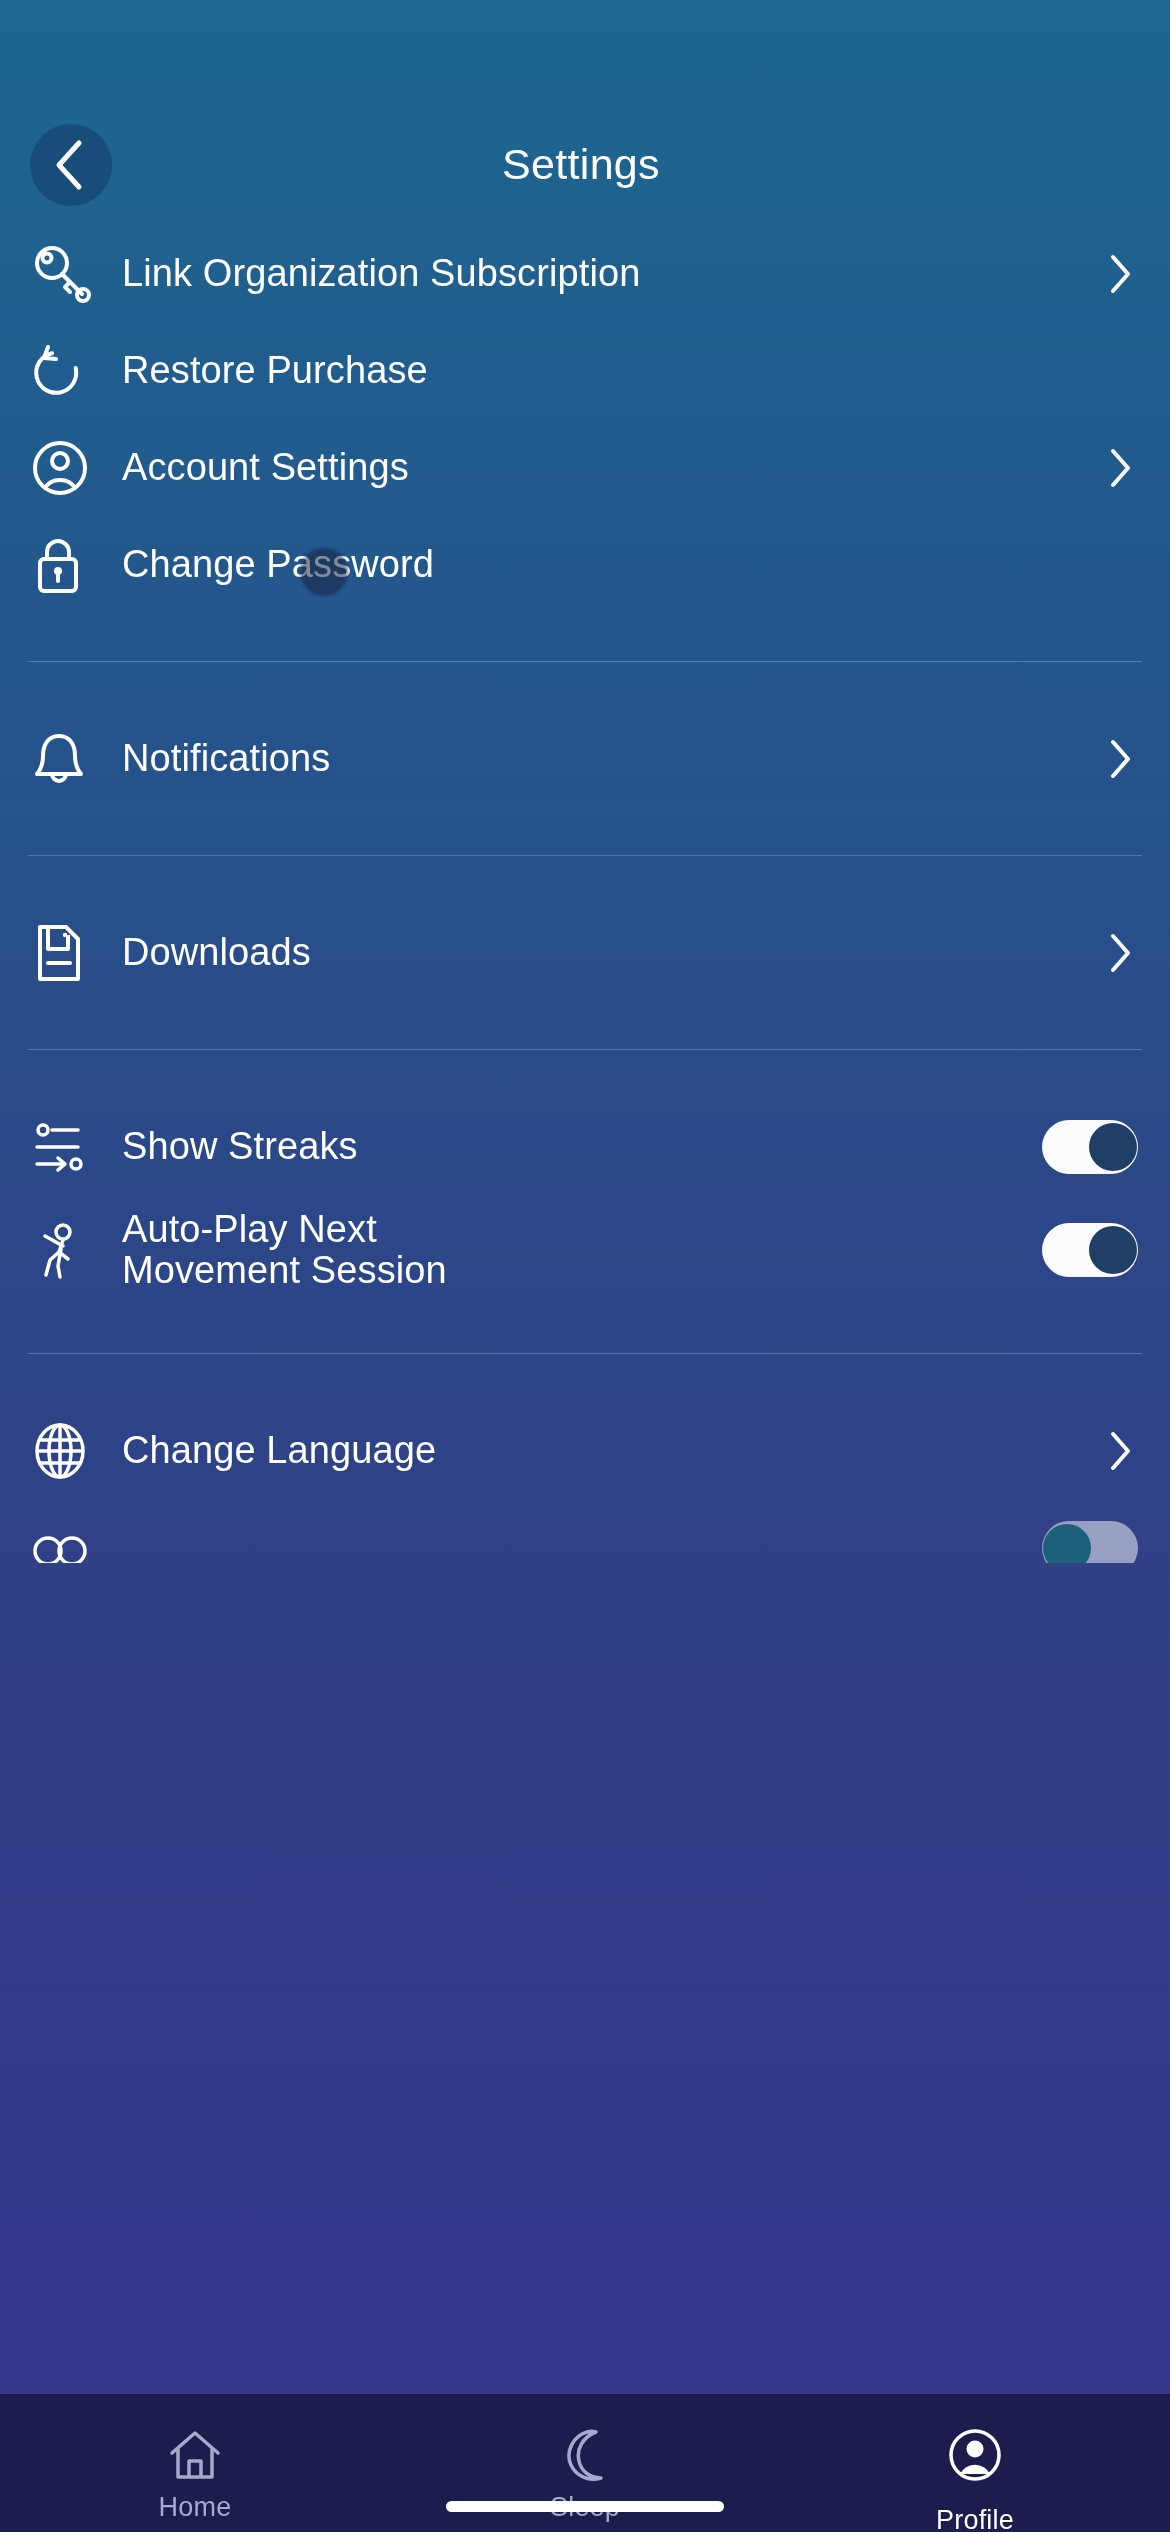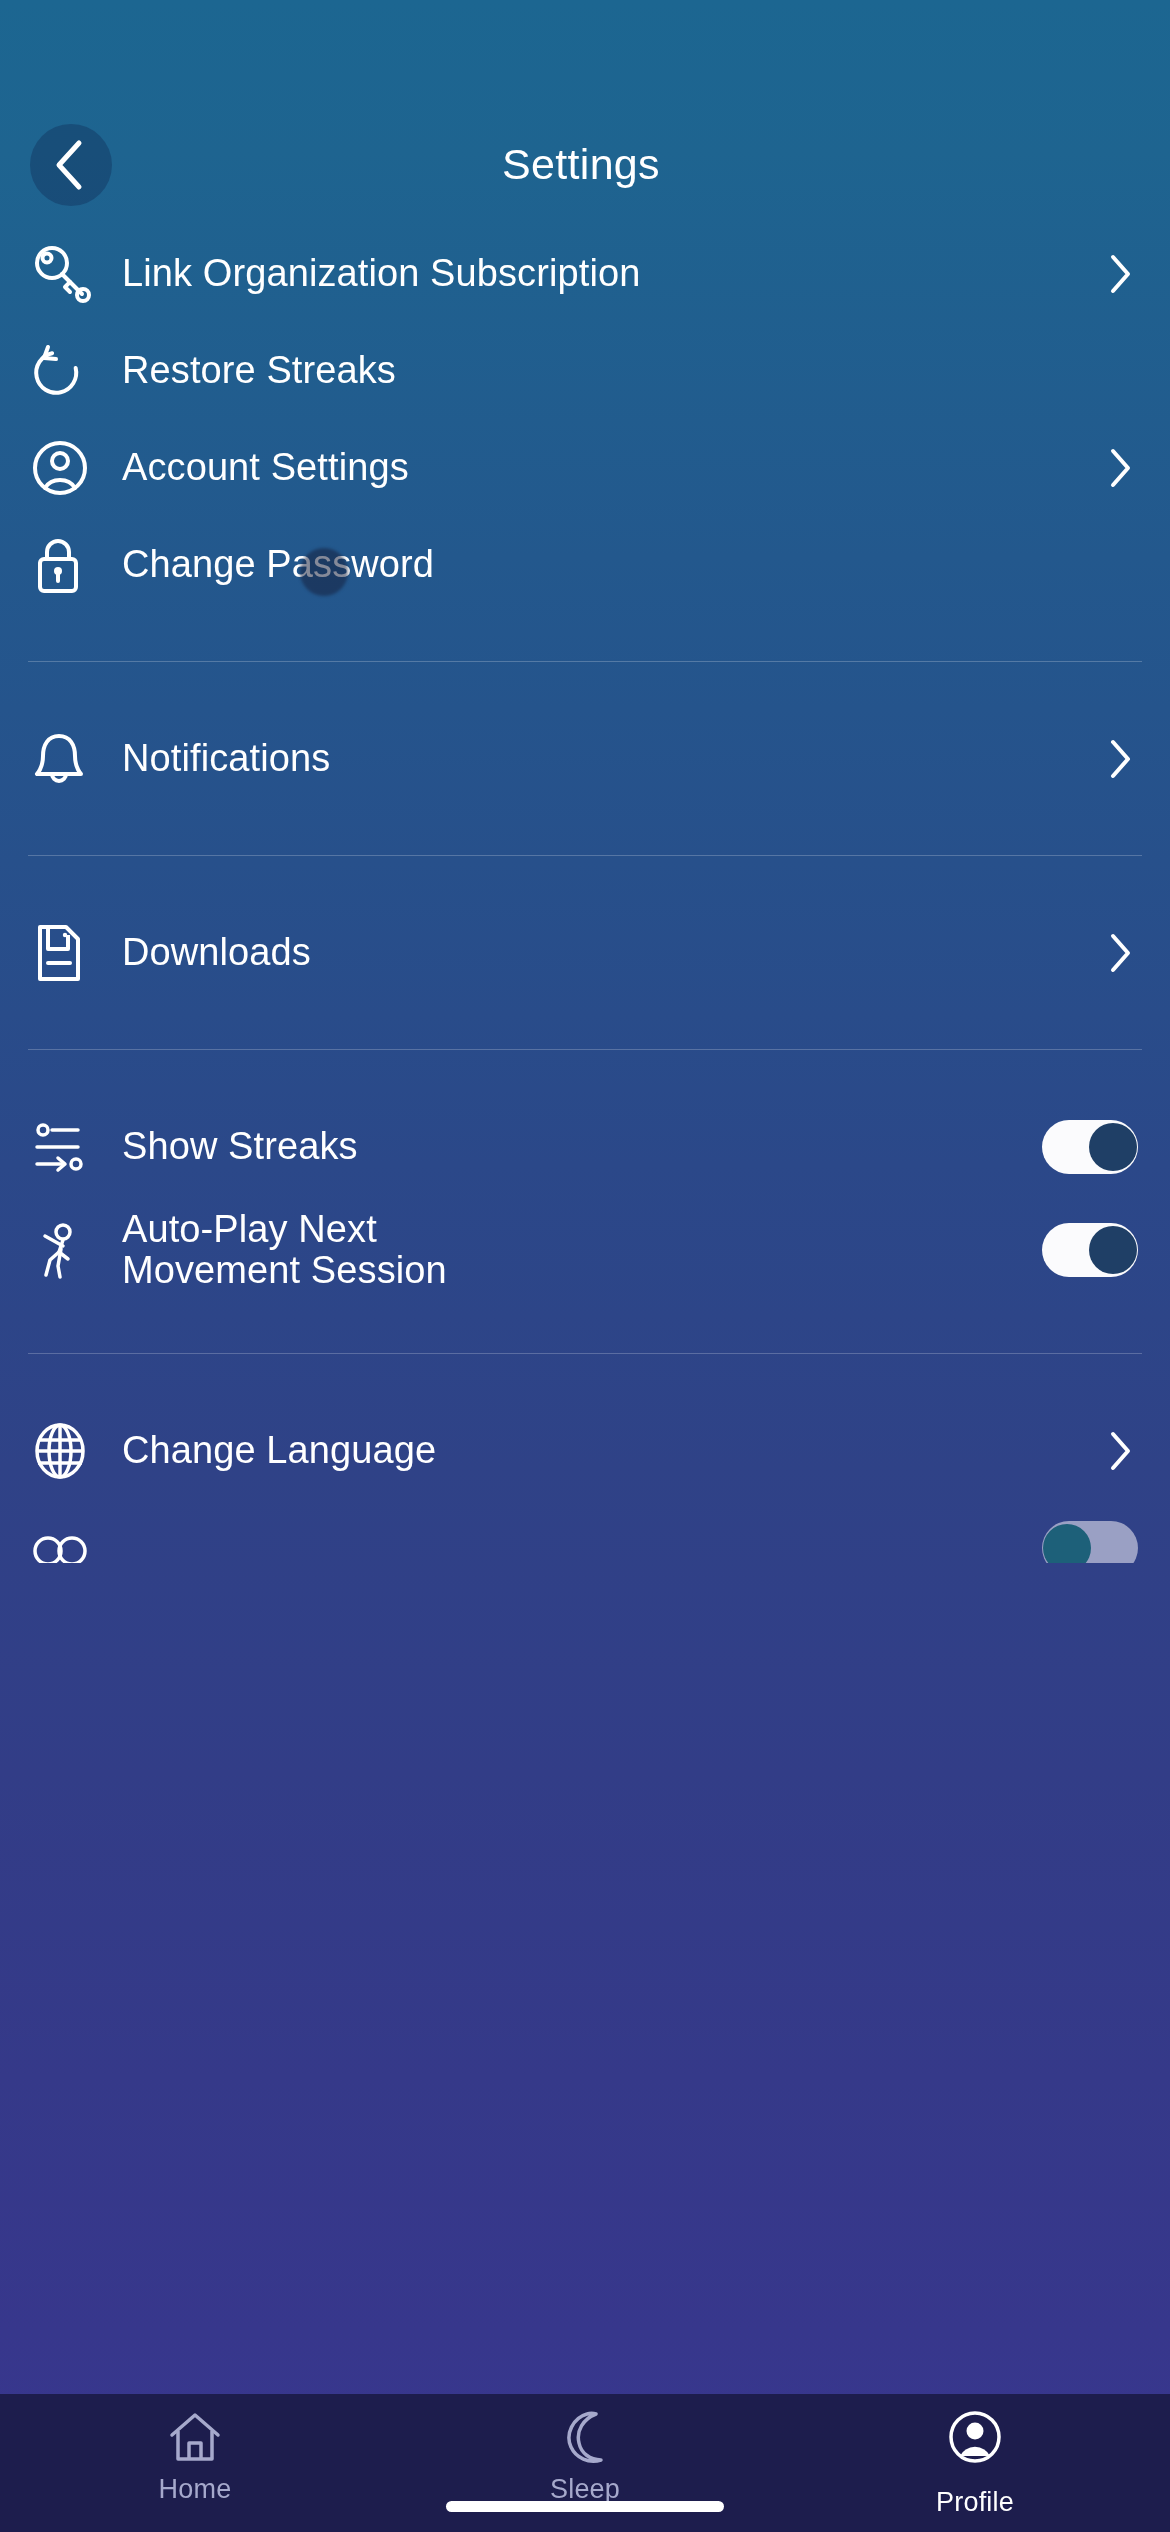--- a/index.html
+++ b/index.html
@@ -133,21 +133,21 @@
   }
 
   
   .tabbar {
     position:absolute;
     left:0; right:0; bottom:0;
     height:138px;
     background:#1d1d4d;
     display:flex;
     align-items:flex-start;
-    padding-top:14px;
+    padding-top:32px;
     text-align:center;
   }
   .tab {
     flex:1 1 20%;
     display:flex;
     flex-direction:column;
     align-items:center;
     gap:8px;
   }
   .tab .tab-icon { height:58px; display:flex; align-items:center; justify-content:center; }
@@ -205,21 +205,21 @@
       </div>
     </div>
 
     <div class="row">
       <div class="row-icon">
         <svg width="54" height="56" viewBox="0 0 54 56">
           <path d="M27,9 A20,20 0 1,0 44,31" fill="none" stroke="#ffffff" stroke-width="4" stroke-linecap="round" transform="rotate(-20 27 29)"></path>
           <polyline points="16,4 12,15 24,16" fill="none" stroke="#ffffff" stroke-width="4" stroke-linecap="round" stroke-linejoin="round"></polyline>
         </svg>
       </div>
-      <div class="row-label">Restore Streaks</div>
+      <div class="row-label">Restore Purchase</div>
       <div class="chevron empty"></div>
     </div>
 
     <div class="row">
       <div class="row-icon">
         <svg width="56" height="56" viewBox="0 0 56 56">
           <circle cx="28" cy="28" r="25" fill="none" stroke="#ffffff" stroke-width="4"></circle>
           <circle cx="28" cy="21" r="8" fill="none" stroke="#ffffff" stroke-width="4"></circle>
           <path d="M13,48 A17,15 0 0,1 43,48" fill="none" stroke="#ffffff" stroke-width="4" stroke-linecap="round"></path>
         </svg>

